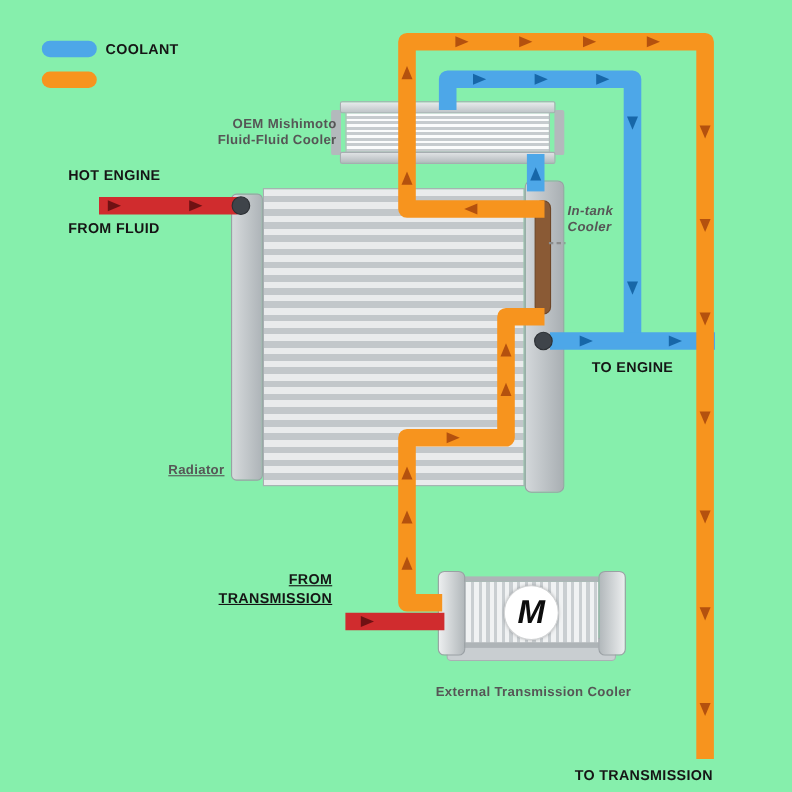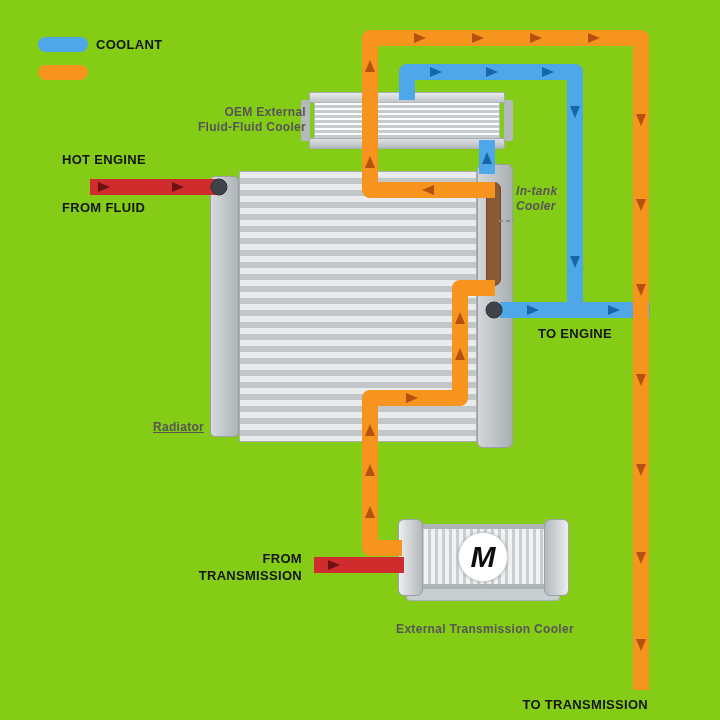--- a/index.html
+++ b/index.html
@@ -1,17 +1,17 @@
 <!DOCTYPE html>
 <html style="--coolant: #4da7e8; --coolant-arrow: #1767a8; --transmission-fluid: #f7941e; --transmission-arrow: #b4510e; --hot-inlet: #d02c2e; --hot-inlet-arrow: #6f1113; --in-tank-cooler: #8a5a35; --port: #3f444a;"><head>
 <meta charset="utf-8">
 <style>
   html,body { margin:0; padding:0; background:#ffffff; }
   #stage {
-    position:relative; width:720px; height:720px; background:#84cc16;
+    position:relative; width:720px; height:720px; background:#86efac;
     font-family:"Liberation Sans", sans-serif; overflow:hidden;
   }
   
   .lbl { position:absolute; font-weight:bold; color:#151515; letter-spacing:.3px; z-index:6; }
   .lbl-gray { color:#565656; }
   .sz13 { font-size:13px; line-height:16px; }
   .sz12 { font-size:12px; line-height:15px; }
   .t-right { text-align:right; }
   .t-center { text-align:center; }
 
@@ -156,34 +156,34 @@
 
     <circle class="port" cx="219" cy="187" r="8"></circle>
     <circle class="port" cx="494" cy="310" r="8"></circle>
     <line class="leader" x1="499" y1="221" x2="514" y2="221"></line>
   </svg>
 
   <div class="lbl sz13" style="left:62px; top:152px;">HOT ENGINE</div>
   <div class="lbl sz13" style="left:62px; top:200px;">FROM FLUID</div>
 
   <div class="lbl sz12 lbl-gray t-right" style="left:150px; top:105px; width:156px;">
-    <div>OEM External</div>
+    <div>OEM Mishimoto</div>
     <div>Fluid-Fluid Cooler</div>
   </div>
 
   <div class="lbl sz12 lbl-gray" style="left:516px; top:184px;font-style:italic;">
     <div>In-tank</div>
     <div>Cooler</div>
   </div>
 
   <div class="lbl sz13" style="left:538px; top:326px;">TO ENGINE</div>
 
   <div class="lbl sz12 lbl-gray" style="left:153px; top:420px;text-decoration:underline;">Radiator</div>
 
-  <div class="lbl sz13 t-right" style="left:170px; top:550px; width:132px; line-height:17px;">
+  <div class="lbl sz13 t-right" style="left:170px; top:518px; width:132px; line-height:17px;text-decoration:underline;">
     <div>FROM</div>
     <div>TRANSMISSION</div>
   </div>
 
   <div class="lbl sz12 lbl-gray t-center" style="left:355px; top:622px; width:260px;">External Transmission Cooler</div>
 
   <div class="lbl sz13 t-right" style="left:508px; top:697px; width:140px;">TO TRANSMISSION</div>
 
 </div>
 

